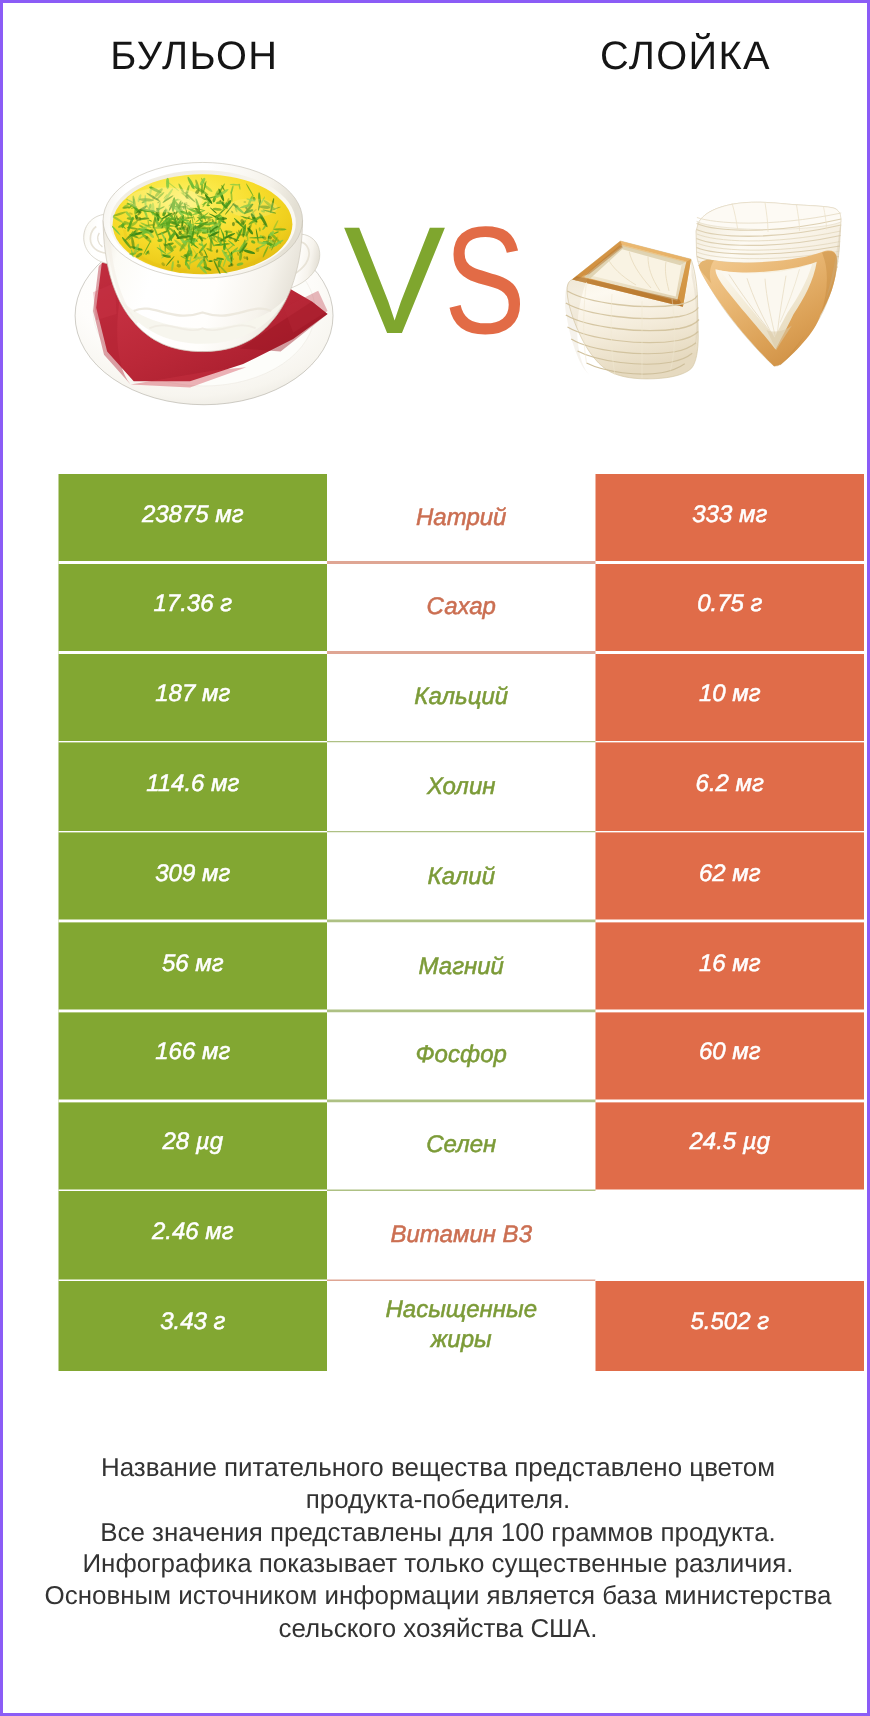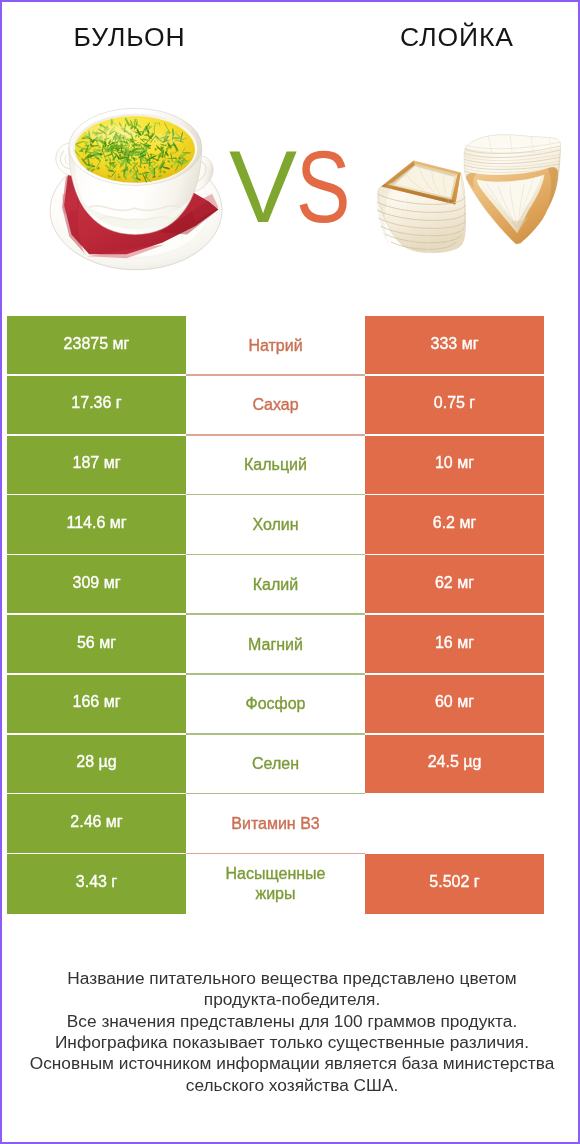--- a/index.html
+++ b/index.html
@@ -7,21 +7,21 @@
   .page{position:absolute;inset:0;background:#fff;box-sizing:border-box;border:2px solid #8b5cf6;}
   .title{position:absolute;top:19.5px;font-size:26.5px;color:#151515;letter-spacing:0.9px;white-space:nowrap;}
   #title-left{left:0;width:255px;text-align:center;}
   #title-right{left:325px;width:260px;text-align:center;}
   .hero{position:absolute;left:0;top:0;width:580px;height:300px;}
   .soup-svg{position:absolute;left:39px;top:99px;width:188px;height:173px;}
   .pastry-svg{position:absolute;left:372px;top:118px;width:200px;height:145px;}
   .vs{position:absolute;left:0px;top:134px;width:580px;text-align:center;font-size:102px;font-weight:400;line-height:1;letter-spacing:0;}
   .vs .v{color:#7fa62e;display:inline-block;margin-left:-5px;margin-right:3px;}
   .vs .s{color:#e26b46;display:inline-block;transform:scaleX(0.80);transform-origin:left center;margin-left:-4px;margin-right:-14px;}
-  .cmp{position:absolute;left:5px;top:314px;width:430px;height:598px;}
+  .cmp{position:absolute;left:37px;top:314px;width:430px;height:598px;font-style:italic;}
   .crow{position:absolute;left:0;width:537px;height:59.8px;}
   .cell{position:absolute;top:0;height:59.8px;width:179px;display:flex;align-items:center;justify-content:center;padding-bottom:4px;
         text-align:center;font-size:16px;font-weight:400;box-sizing:border-box;line-height:1.28;
         -webkit-text-stroke:0.35px currentColor;}
   .c-left{left:0;background:#82A732;color:#fff;}
   .c-mid{left:179px;background:#fff;padding:0 20px;}
   .c-right{left:358px;background:#E06C49;color:#fff;}
   .sep{position:absolute;left:0;width:537px;height:1.6px;bottom:0;}
   .sep i{position:absolute;top:0;height:100%;display:block;}
   .sep .s1{left:0;width:179px;background:#fff;}

